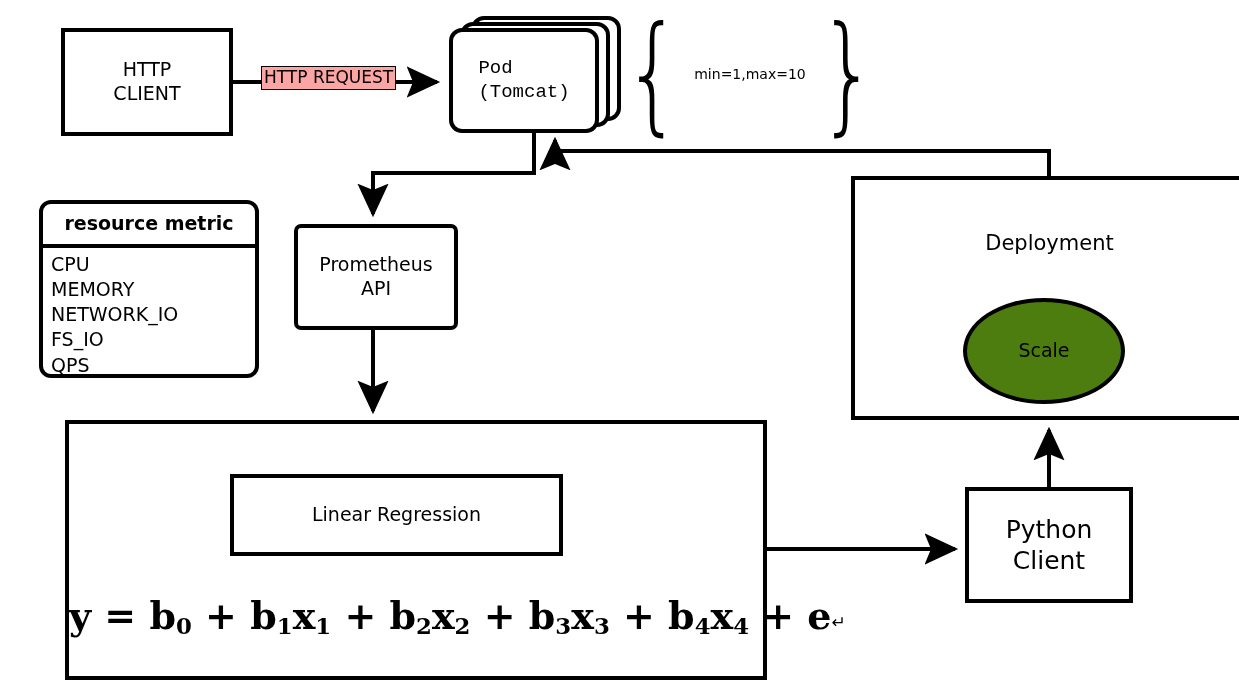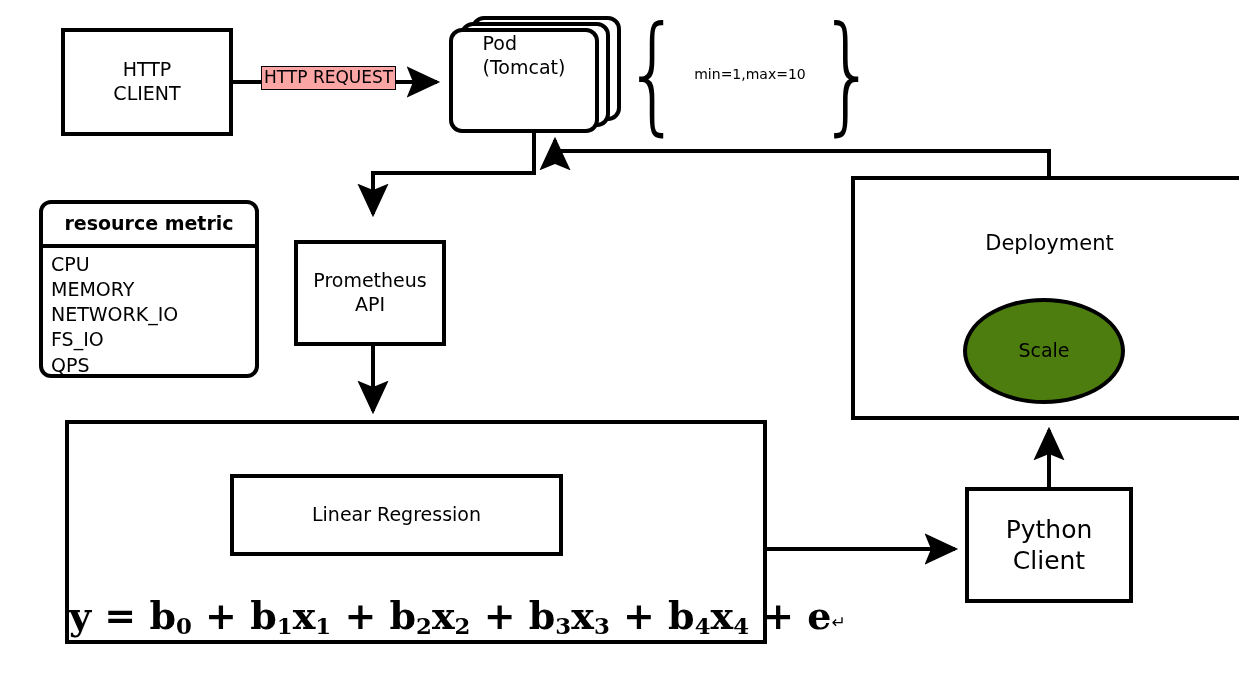--- a/index.html
+++ b/index.html
@@ -55,21 +55,21 @@
     position: absolute;
     box-sizing: border-box;
     background: #ffffff;
     border: 4px solid #000000;
     border-radius: 13px;
     width: 150px;
     height: 105px;
   }
   #pod-layer-back  { left: 22px; top: 0px;  }
   #pod-layer-mid   { left: 11px; top: 6px;  }
-  #pod-layer-front { left: 0px;  top: 12px; display: flex; align-items: flex-start; justify-content: center; font-size: 19px; line-height: 1.26; }
+  #pod-layer-front { left: 0px;  top: 12px; display: flex; align-items: center; justify-content: center; font-size: 19px; line-height: 1.26; font-family: Liberation Mono, monospace; }
 
   
   #node-scale-range {
     position: absolute;
     left: 634px; top: 12px; width: 190px; height: 124px;
     display: flex;
     align-items: center;
     justify-content: center;
   }
   .brace {
@@ -104,22 +104,23 @@
     padding: 4px 0 0 8px;
   }
   .metric-item {
     font-size: 19px;
     line-height: 1.33;
     white-space: nowrap;
   }
 
   
   #node-prometheus {
-    left: 273px; top: 240px; width: 152px; height: 106px;
-    font-size: 19px;
+    left: 273px; top: 224px; width: 164px; height: 106px;
+    font-size: 19px;
+    border-radius: 7px;
   }
 
   
   #node-deployment {
     left: 830px; top: 176px; width: 397px; height: 244px;
     display: block;
   }
   #deployment-title {
     position: absolute;
     left: 0; right: 0; top: 50px;
@@ -141,21 +142,21 @@
   }
 
   
   #node-python-client {
     left: 944px; top: 487px; width: 168px; height: 116px;
     font-size: 25px;
   }
 
   
   #node-regression-container {
-    left: 44px; top: 420px; width: 702px; height: 224px;
+    left: 44px; top: 420px; width: 702px; height: 260px;
     display: block;
   }
   #node-linear-regression {
     position: absolute;
     left: 161px; top: 50px; width: 333px; height: 82px;
     box-sizing: border-box;
     border: 4px solid #000000;
     background: #ffffff;
     display: flex;
     align-items: center;

